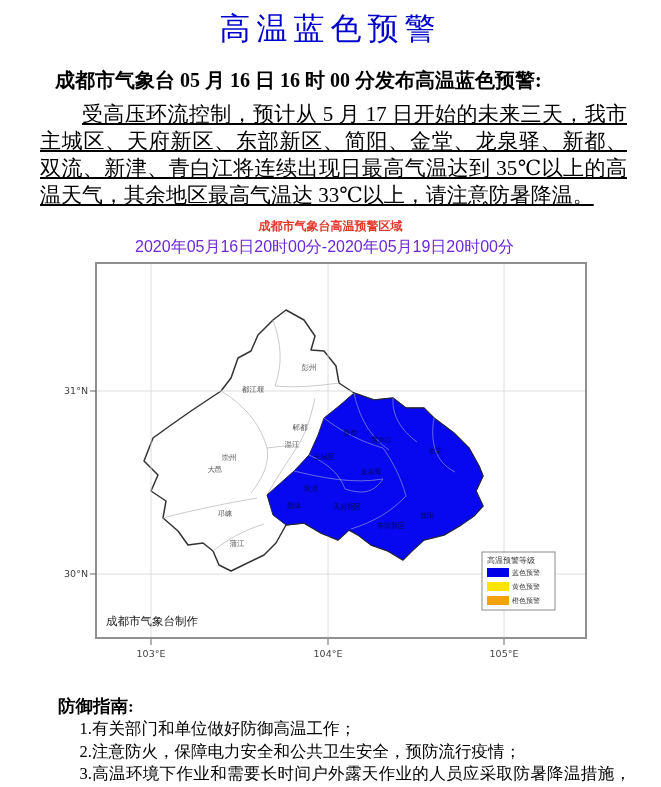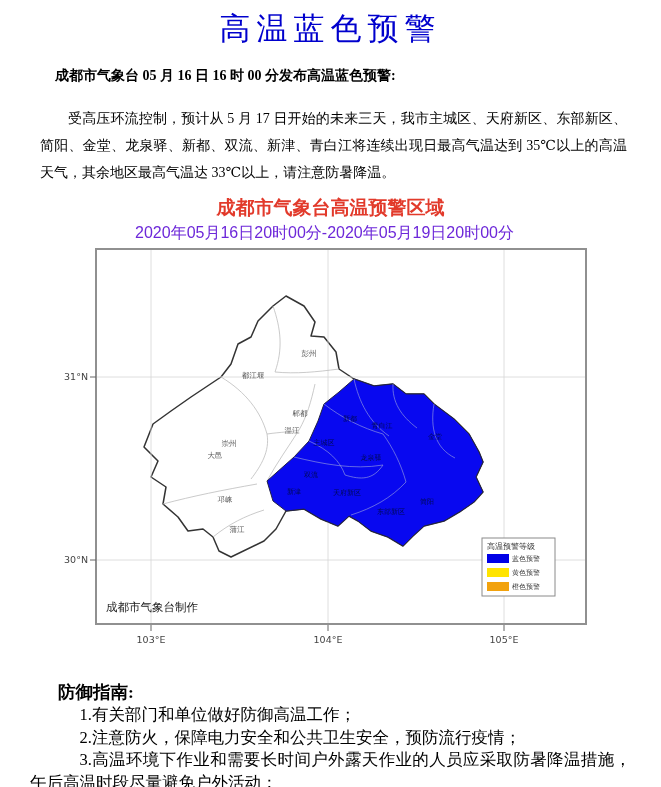--- a/index.html
+++ b/index.html
@@ -7,30 +7,30 @@
     width:661px;height:787px;overflow:hidden;position:relative;
     font-family:"Liberation Serif","DejaVu Serif",serif;
     color:#000;
   }
   .doc-title{
     margin:8px 0 0 0;text-align:center;
     font-size:31px;font-weight:normal;letter-spacing:6px;
   }
   .heading{
     margin:17px 12px 0 55px;
-    font-size:14px;font-weight:bold;
+    font-size:20px;font-weight:bold;
   }
   .para{
-    margin:20px 34px 0 40px;
-    font-size:14px;line-height:27px;text-indent:2em;text-align:justify;
+    margin:7px 34px 0 40px;
+    font-size:21px;line-height:27px;text-indent:2em;text-align:justify;text-decoration:underline;
   }
   .map-block{margin-top:9px;}
   .map-title{
     text-align:center;font-family:"Liberation Sans","DejaVu Sans",sans-serif;
-    font-size:19px;font-weight:bold;margin:0;
+    font-size:12px;font-weight:bold;margin:0;
   }
   .map-date{
     text-align:center;font-family:"Liberation Sans","DejaVu Sans",sans-serif;
     font-size:16px;color:#6d28d9;margin:2px 12px 0 0;
   }
   svg.mapsvg{display:block;margin:0 auto;}
   .map-label-w{font-family:"DejaVu Sans",sans-serif;font-size:7.5px;fill:#5a5a5a;text-anchor:middle;}
   .map-label-b{font-family:"DejaVu Sans",sans-serif;font-size:7px;fill:#000a55;text-anchor:middle;}
   .axis-label{font-family:"DejaVu Sans",sans-serif;font-size:9.5px;fill:#444;}
   .legend-title{font-family:"DejaVu Sans",sans-serif;font-size:8px;fill:#333;}

